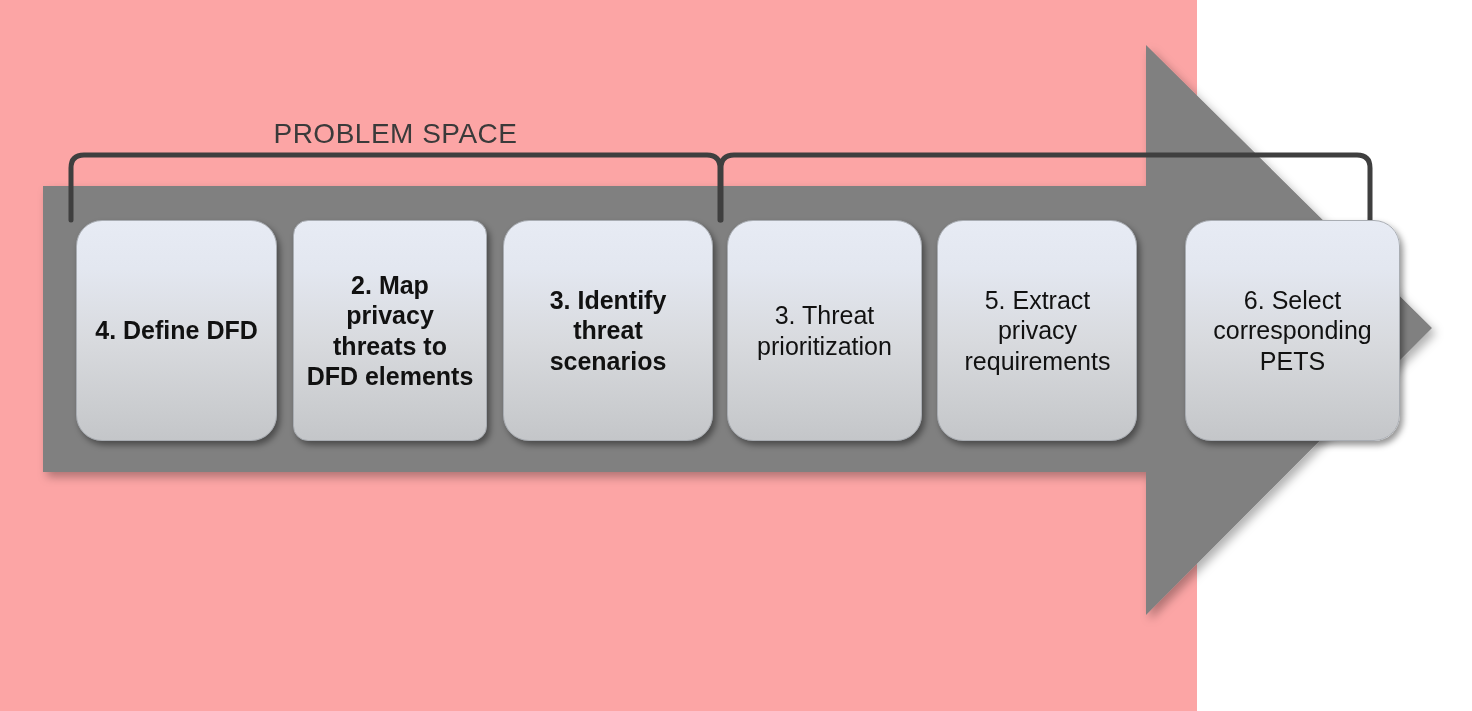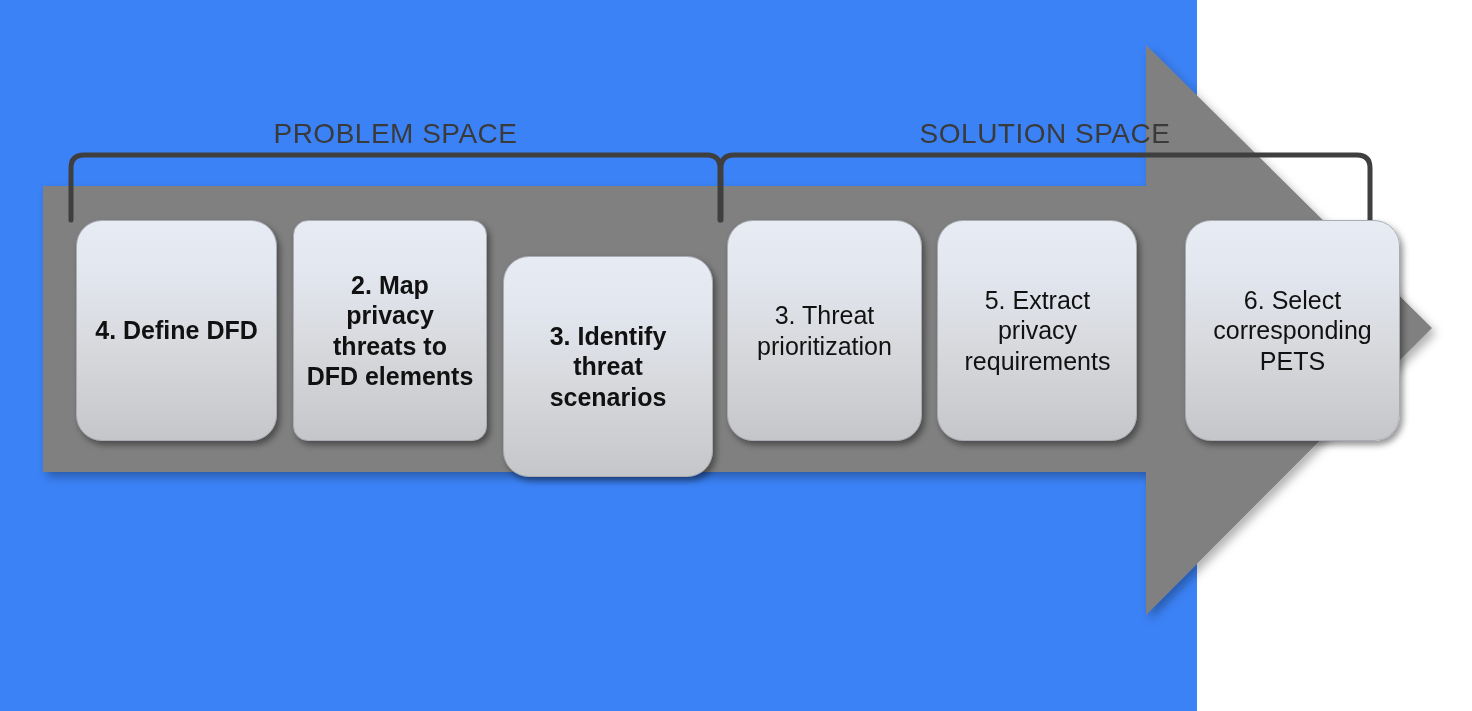--- a/index.html
+++ b/index.html
@@ -10,21 +10,21 @@
   body {
     width: 1472px;
     height: 711px;
     font-family: "Liberation Sans", sans-serif;
     overflow: hidden;
   }
   #canvas {
     position: relative;
     width: 1197px;
     height: 711px;
-    background: #3b82f6;
+    background: #fca5a5;
   }
 
   
   #arrow-svg {
     position: absolute;
     left: 0;
     top: 0;
     width: 1472px;
     height: 711px;
   }
@@ -88,27 +88,26 @@
   </svg>
 
   <svg style="position:absolute;left:0;top:0;width:1472px;height:711px;" viewBox="0 0 1472 711" xmlns="http://www.w3.org/2000/svg">
 
     <path d="M 71,220 L 71,168 Q 71,155 84,155 L 707,155 Q 720,155 720,168 L 720,220" fill="none" stroke="#3f3f3f" stroke-width="5" stroke-linecap="round"></path>
 
     <path d="M 721,220 L 721,168 Q 721,155 734,155 L 1357,155 Q 1370,155 1370,168 L 1370,222" fill="none" stroke="#3f3f3f" stroke-width="5" stroke-linecap="round"></path>
   </svg>
 
   <div class="bracket-label" id="label-problem">PROBLEM SPACE</div>
-  <div class="bracket-label" id="label-solution">SOLUTION SPACE</div>
 
   <div class="step-box bold" style="left:76px;  top:220px; width:201px; height:221px;">4. Define DFD</div>
 
   <div class="step-box bold" style="left:293px; top:220px; width:194px; height:221px;border-radius:15px;">2. Map privacy threats to DFD elements</div>
 
-  <div class="step-box bold" style="left:503px; top:220px; width:210px; height:221px;margin-top:36px;">3. Identify threat scenarios</div>
+  <div class="step-box bold" style="left:503px; top:220px; width:210px; height:221px;">3. Identify threat scenarios</div>
 
   <div class="step-box normal" style="left:727px; top:220px; width:195px; height:221px;">3. Threat prioritization</div>
 
   <div class="step-box normal" style="left:937px; top:220px; width:200px; height:221px;padding-left:11px;">5. Extract privacy requirements</div>
 
   <div class="step-box normal" style="left:1185px; top:220px; width:215px; height:221px;">6. Select corresponding PETS</div>
 
 </div>
 
 </body></html>

